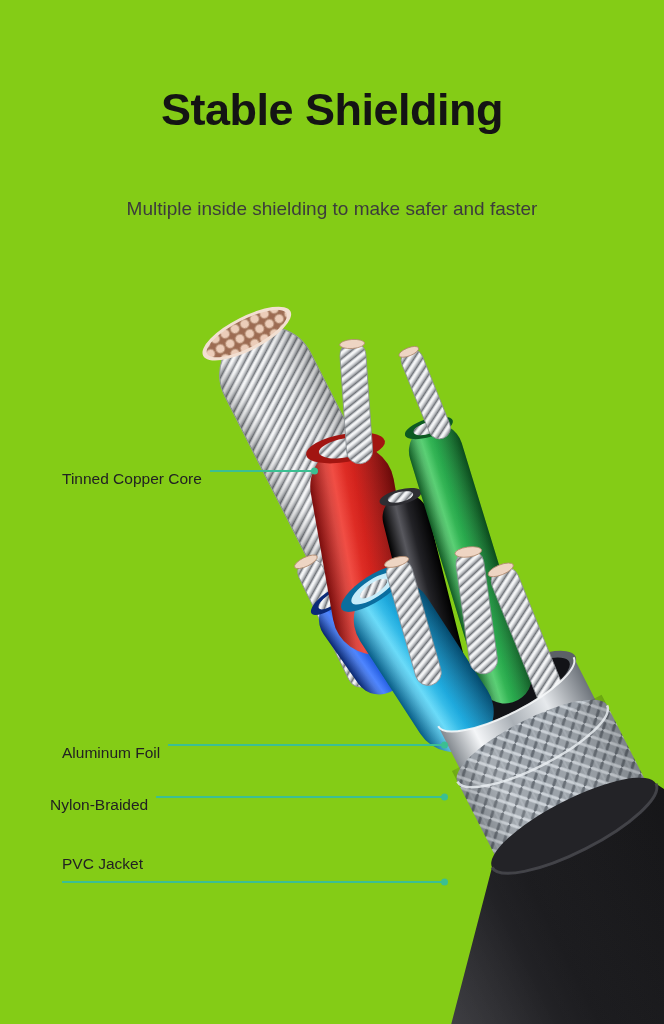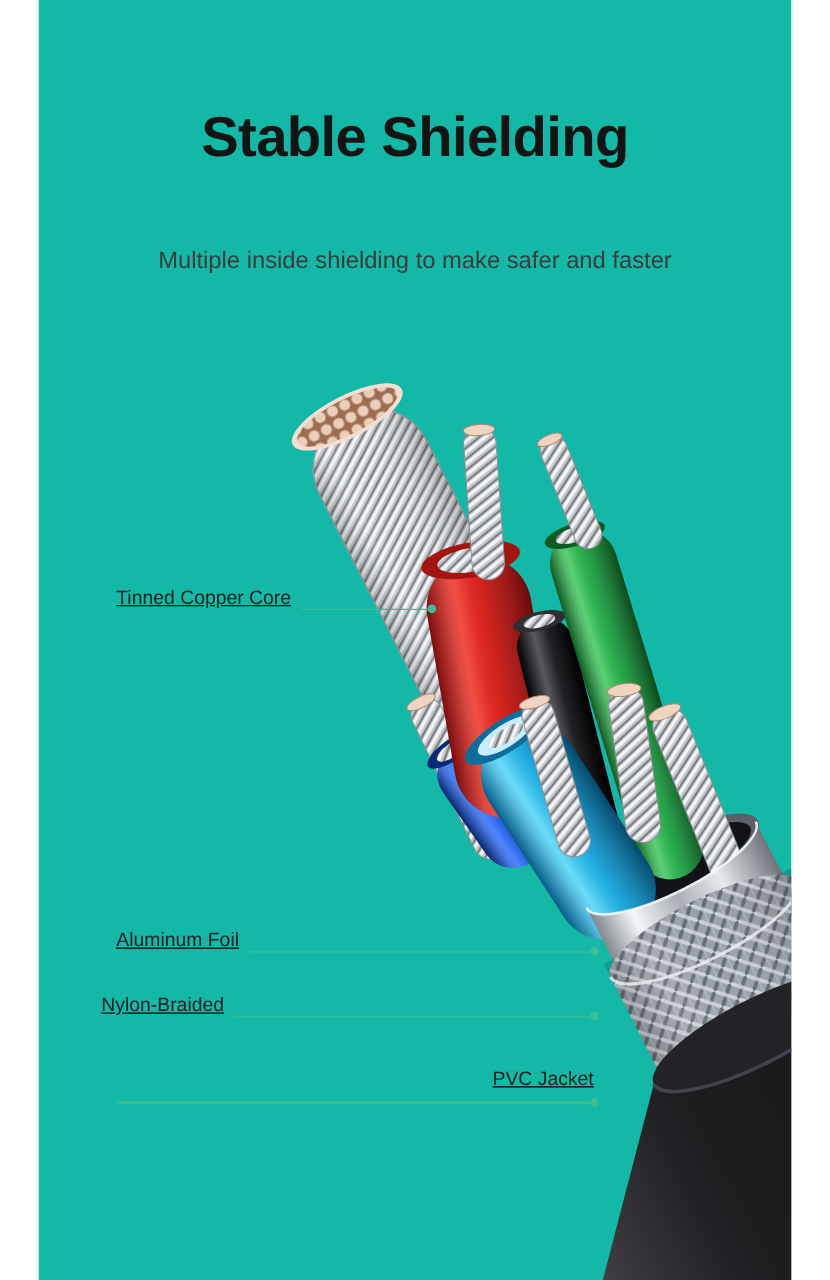--- a/index.html
+++ b/index.html
@@ -1,25 +1,25 @@
 <!DOCTYPE html>
 <html style="--accent: #3bbf92;"><head>
 <meta charset="utf-8">
 <style>
   * { margin:0; padding:0; box-sizing:border-box; }
   html,body { background:#ffffff; }
   body { font-family:"Liberation Sans", sans-serif; }
-  .page { position:relative; width:602px; height:1024px; margin:0 auto; background:#14b8a6; overflow:hidden; }
+  .page { position:relative; width:664px; height:1024px; margin:0 auto; background:#84cc16; overflow:hidden; }
   .title { position:absolute; top:84px; left:0; width:100%; text-align:center;
            font-size:45px; line-height:1.16; font-weight:bold; color:#141414; letter-spacing:-0.5px; }
   .title span { display:block; }
   .subtitle { position:absolute; top:198px; left:0; width:100%; text-align:center;
               font-size:19px; color:#3c3c3c; }
   .illustration { position:absolute; left:0; top:0; width:664px; height:1024px; }
-  .callout { position:absolute; display:flex; align-items:flex-end; gap:8px;text-decoration:underline; }
+  .callout { position:absolute; display:flex; align-items:flex-start; gap:8px; }
   .callout-text { font-size:15.5px; color:#222; white-space:nowrap; }
   .leader { position:relative; height:1.5px; background:var(--accent,#3bbf92); }
   .leader-dot { position:absolute; right:-4px; top:50%; transform:translateY(-50%);
                 width:7px; height:7px; border-radius:50%; background:var(--accent,#3bbf92); }
 </style>
 </head>
 <body>
 
 <div class="page">
 

